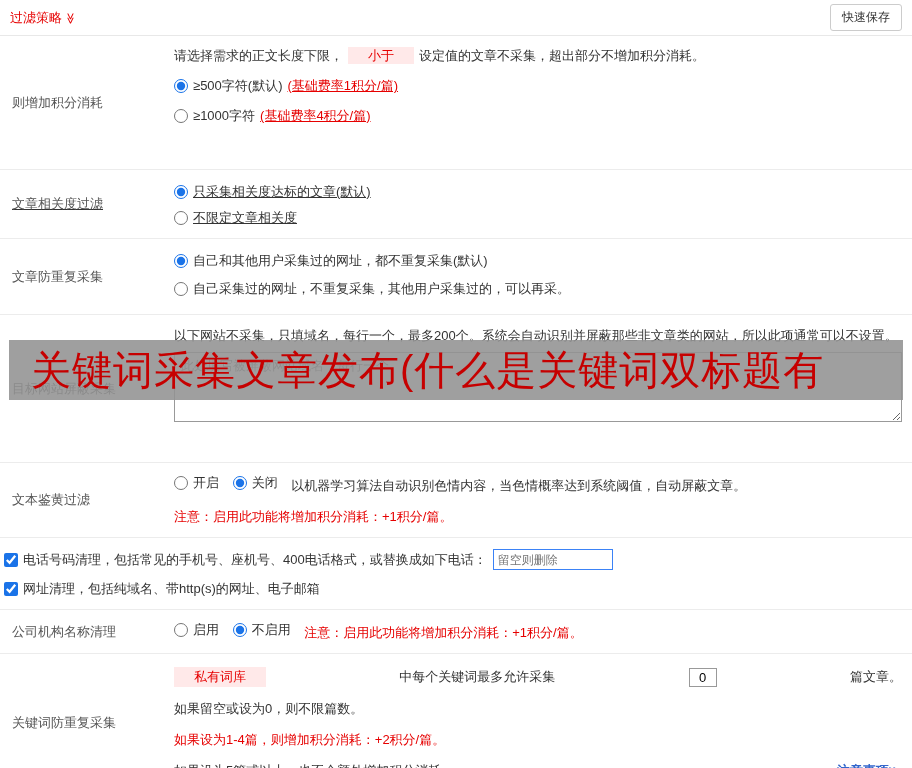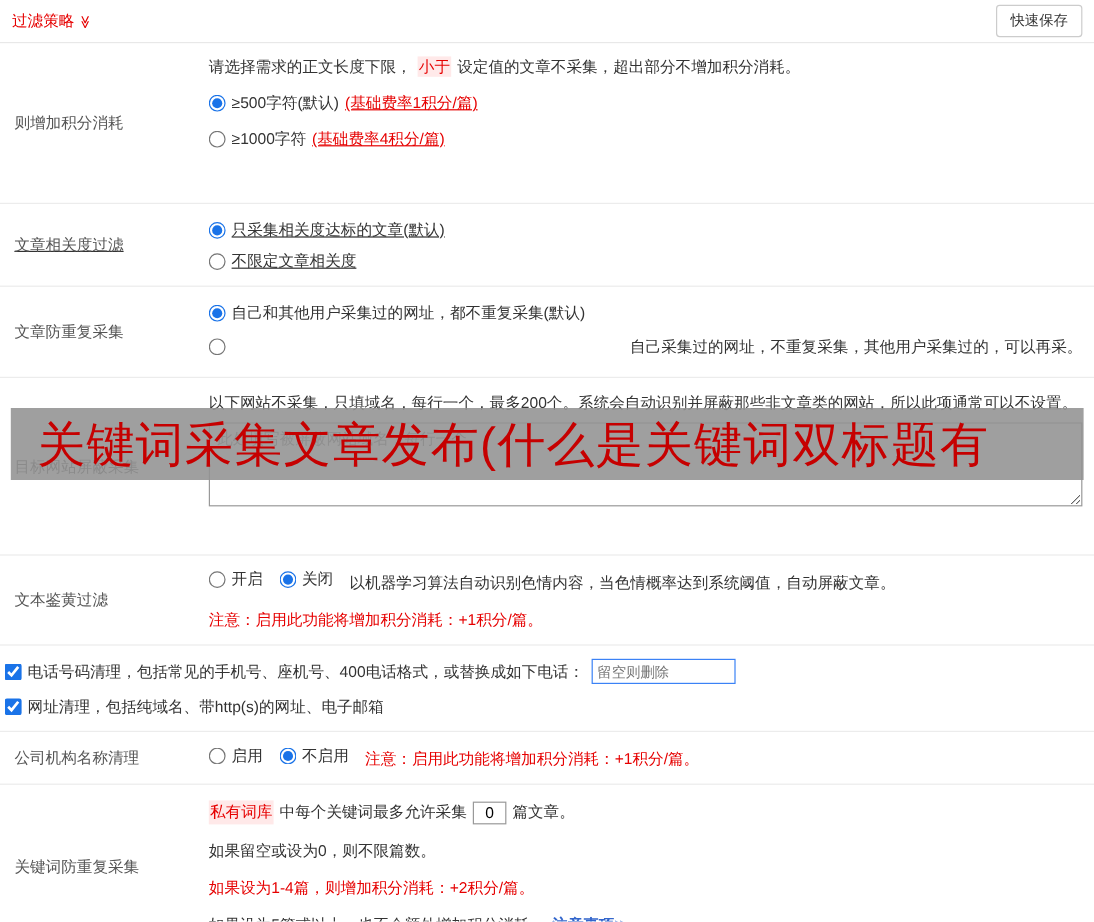--- a/index.html
+++ b/index.html
@@ -14,37 +14,37 @@
               font-size:12px; color:#333; font-family:inherit; cursor:pointer; }
 
   .row { display:flex; border-bottom:1px solid #ececec; }
   .r1 { min-height:134px; } .r2 { min-height:62px;text-decoration:underline; } .r3 { min-height:76px; }
   .r4 { min-height:148px; } .r5 { min-height:74px; } .r6 { min-height:66px; }
   .r7 { min-height:44px; } .r8 { min-height:128px; border-bottom:none; }
   .row-label { flex:0 0 170px; padding:0 6px 0 12px; display:flex; align-items:center; color:#555; }
   .row-content { flex:1; padding:11px 10px 11px 4px; }
 
   .intro { margin-bottom:4px; }
-  .hl { color:#e60000; background:#ffe9e9; padding:1px 1px; margin:0 5px; }
+  .hl { color:#e60000; background:#ffe9e9; padding:1px 20px; margin:0 5px; }
   .opt { display:flex; align-items:center; margin-top:12px; cursor:pointer; }
   .opt-inline { display:inline-flex; align-items:center; margin:0 10px 0 0; cursor:pointer; }
   input[type="radio"], input[type="checkbox"] { accent-color:#1a73e8; width:14px; height:14px; margin:0 5px 0 0; }
   .red-link { color:#e60000; text-decoration:underline; cursor:pointer; margin-left:5px; }
   .red-text { color:#e60000; }
   .note { color:#e60000; margin-top:13px; }
   .blue-link { color:#3366cc; cursor:pointer; margin-left:6px; font-weight:bold; }
 
   .desc { line-height:20px; margin-bottom:6px; }
   .site-textarea { width:100%; height:70px; border:1px solid #999; resize:both;
                    font-family:inherit; font-size:13px; padding:4px 6px; color:#333; }
   .phone-input { width:120px; height:21px; border:1px solid #3b82f6; font-size:12px;
                  padding:0 4px; margin-left:6px; font-family:inherit; }
   .count-input { width:28px; height:19px; text-align:center; border:1px solid #999;
                  font-size:13px; margin:0 5px; font-family:inherit; }
-  .kline { margin-top:13px; display:flex; align-items:center; flex-wrap:wrap; }
+  .kline { margin-top:13px; display:flex; align-items:center; flex-wrap:wrap;justify-content:space-between; }
   .kline:first-child { margin-top:2px; }
 
   .overlay { position:absolute; top:340px; left:9px; width:894px; height:60px;
              background:rgba(146,146,146,0.88); z-index:10; display:flex; align-items:center;
              padding-left:22px; white-space:nowrap; overflow:hidden; }
   .overlay span { color:#c60000; font-size:40px; font-weight:normal; letter-spacing:1px; }
 </style>
 </head>
 <body>
 
@@ -88,21 +88,21 @@
   </div>
 </div>
 
 <div class="row r3">
   <div class="row-label">文章防重复采集</div>
   <div class="row-content">
     <label class="opt" style="margin-top:2px;">
       <input type="radio" name="dup" checked="" style="">
       <span>自己和其他用户采集过的网址，都不重复采集(默认)</span>
     </label>
-    <label class="opt" style="margin-top:10px;justify-content:space-between;">
+    <label class="opt" style="margin-top:10px;">
       <input type="radio" name="dup" style="">
       <span>自己采集过的网址，不重复采集，其他用户采集过的，可以再采。</span>
     </label>
   </div>
 </div>
 
 <div class="row r4">
   <div class="row-label">目标网站屏蔽采集</div>
   <div class="row-content">
     <div class="desc">以下网站不采集，只填域名，每行一个，最多200个。系统会自动识别并屏蔽那些非文章类的网站，所以此项通常可以不设置。</div>

